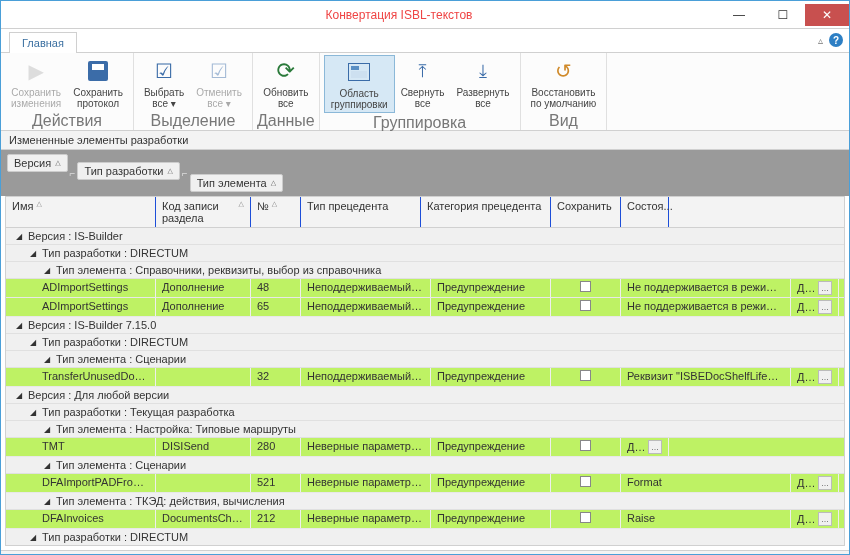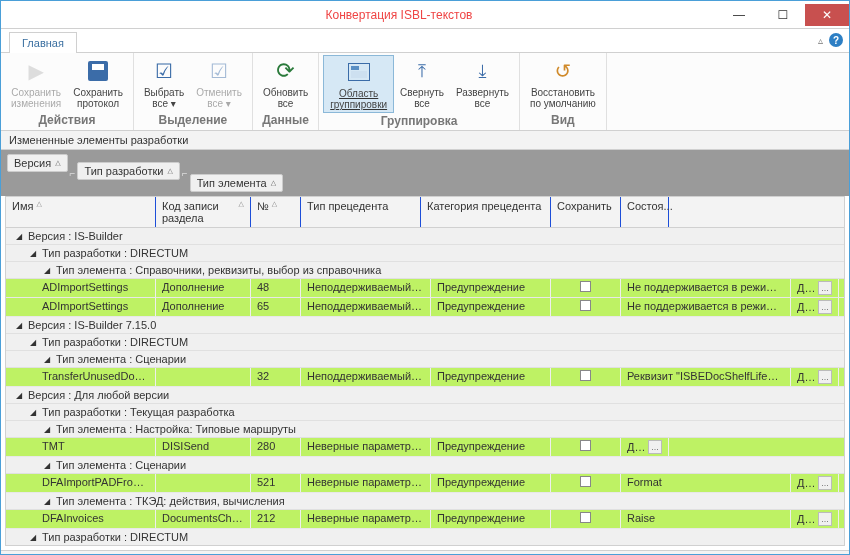--- a/index.html
+++ b/index.html
@@ -10,25 +10,25 @@
 .win-btn { width: 44px; height: 22px; display: flex; align-items: center; justify-content: center; font-size: 12px; cursor: pointer; }
 .win-close { background: #c8504f; color: #fff; }
 .tabbar { height: 24px; display: flex; align-items: flex-end; border-bottom: 1px solid #d0d0d0; padding-left: 8px; position: relative; }
 .ribbon-tab { padding: 4px 12px; border: 1px solid #d0d0d0; border-bottom: none; background: #fff; font-size: 11px; color: #3a6fa0; margin-bottom: -1px; }
 .tab-right { position: absolute; right: 6px; top: 4px; display: flex; gap: 6px; align-items: center; }
 .help-icon { width: 14px; height: 14px; border-radius: 50%; background: #2d7fc4; color: #fff; display: flex; align-items: center; justify-content: center; font-size: 10px; font-weight: bold; }
 .ribbon { height: 78px; display: flex; border-bottom: 1px solid #d0d0d0; background: #fcfcfc; }
 .ribbon-group { display: flex; flex-direction: column; align-items: center; border-right: 1px solid #e0e0e0; padding: 2px 4px; }
 .ribbon-btns { display: flex; flex: 1; }
 .ribbon-btn { display: flex; flex-direction: column; align-items: center; justify-content: flex-start; padding: 2px 6px; cursor: pointer; min-width: 50px; }
-.ribbon-btn.active { background: #d6e8f5; border: 1px solid #8bb8d8; text-decoration: underline; }
+.ribbon-btn.active { background: #d6e8f5; border: 1px solid #8bb8d8; }
 .ribbon-btn.disabled { opacity: 0.45; }
 .ribbon-icon { width: 28px; height: 28px; display: flex; align-items: center; justify-content: center; font-size: 20px; }
 .ribbon-label { font-size: 10px; text-align: center; line-height: 1.1; margin-top: 2px; color: #444; }
-.ribbon-group-title { font-size: 12px; color: #777; padding: 1px 0; font-weight: bold; }
+.ribbon-group-title { font-size: 16px; color: #777; padding: 1px 0; }
 .changed-header { background: #f3f3f3; border-bottom: 1px solid #d0d0d0; padding: 3px 8px; font-size: 11px; color: #333; }
 .group-panel { background: #9a9a9a; padding: 4px 6px; display: flex; align-items: flex-start; gap: 0; min-height: 30px; }
 .group-chip { background: #f0f0f0; border: 1px solid #ccc; padding: 2px 6px; font-size: 11px; display: flex; align-items: center; gap: 4px; border-radius: 2px; }
 .group-chip .sort-tri { font-size: 7px; color: #666; }
 .group-conn { color: #ddd; margin: 0 2px; font-size: 10px; align-self: center; }
 .group-chip.offset1 { margin-top: 8px; }
 .group-chip.offset2 { margin-top: 20px; }
 .grid { border: 1px solid #d0d0d0; margin: 0 4px 4px 4px; height: 350px; display: flex; flex-direction: column; }
 .grid-header { display: flex; background: #f3f3f3; border-bottom: 1px solid #d0d0d0; }
 .grid-header .col { padding: 3px 6px; border-right: 1px solid #1d4ed8; font-size: 11px; color: #333; display: flex; align-items: flex-start; gap: 3px; }

